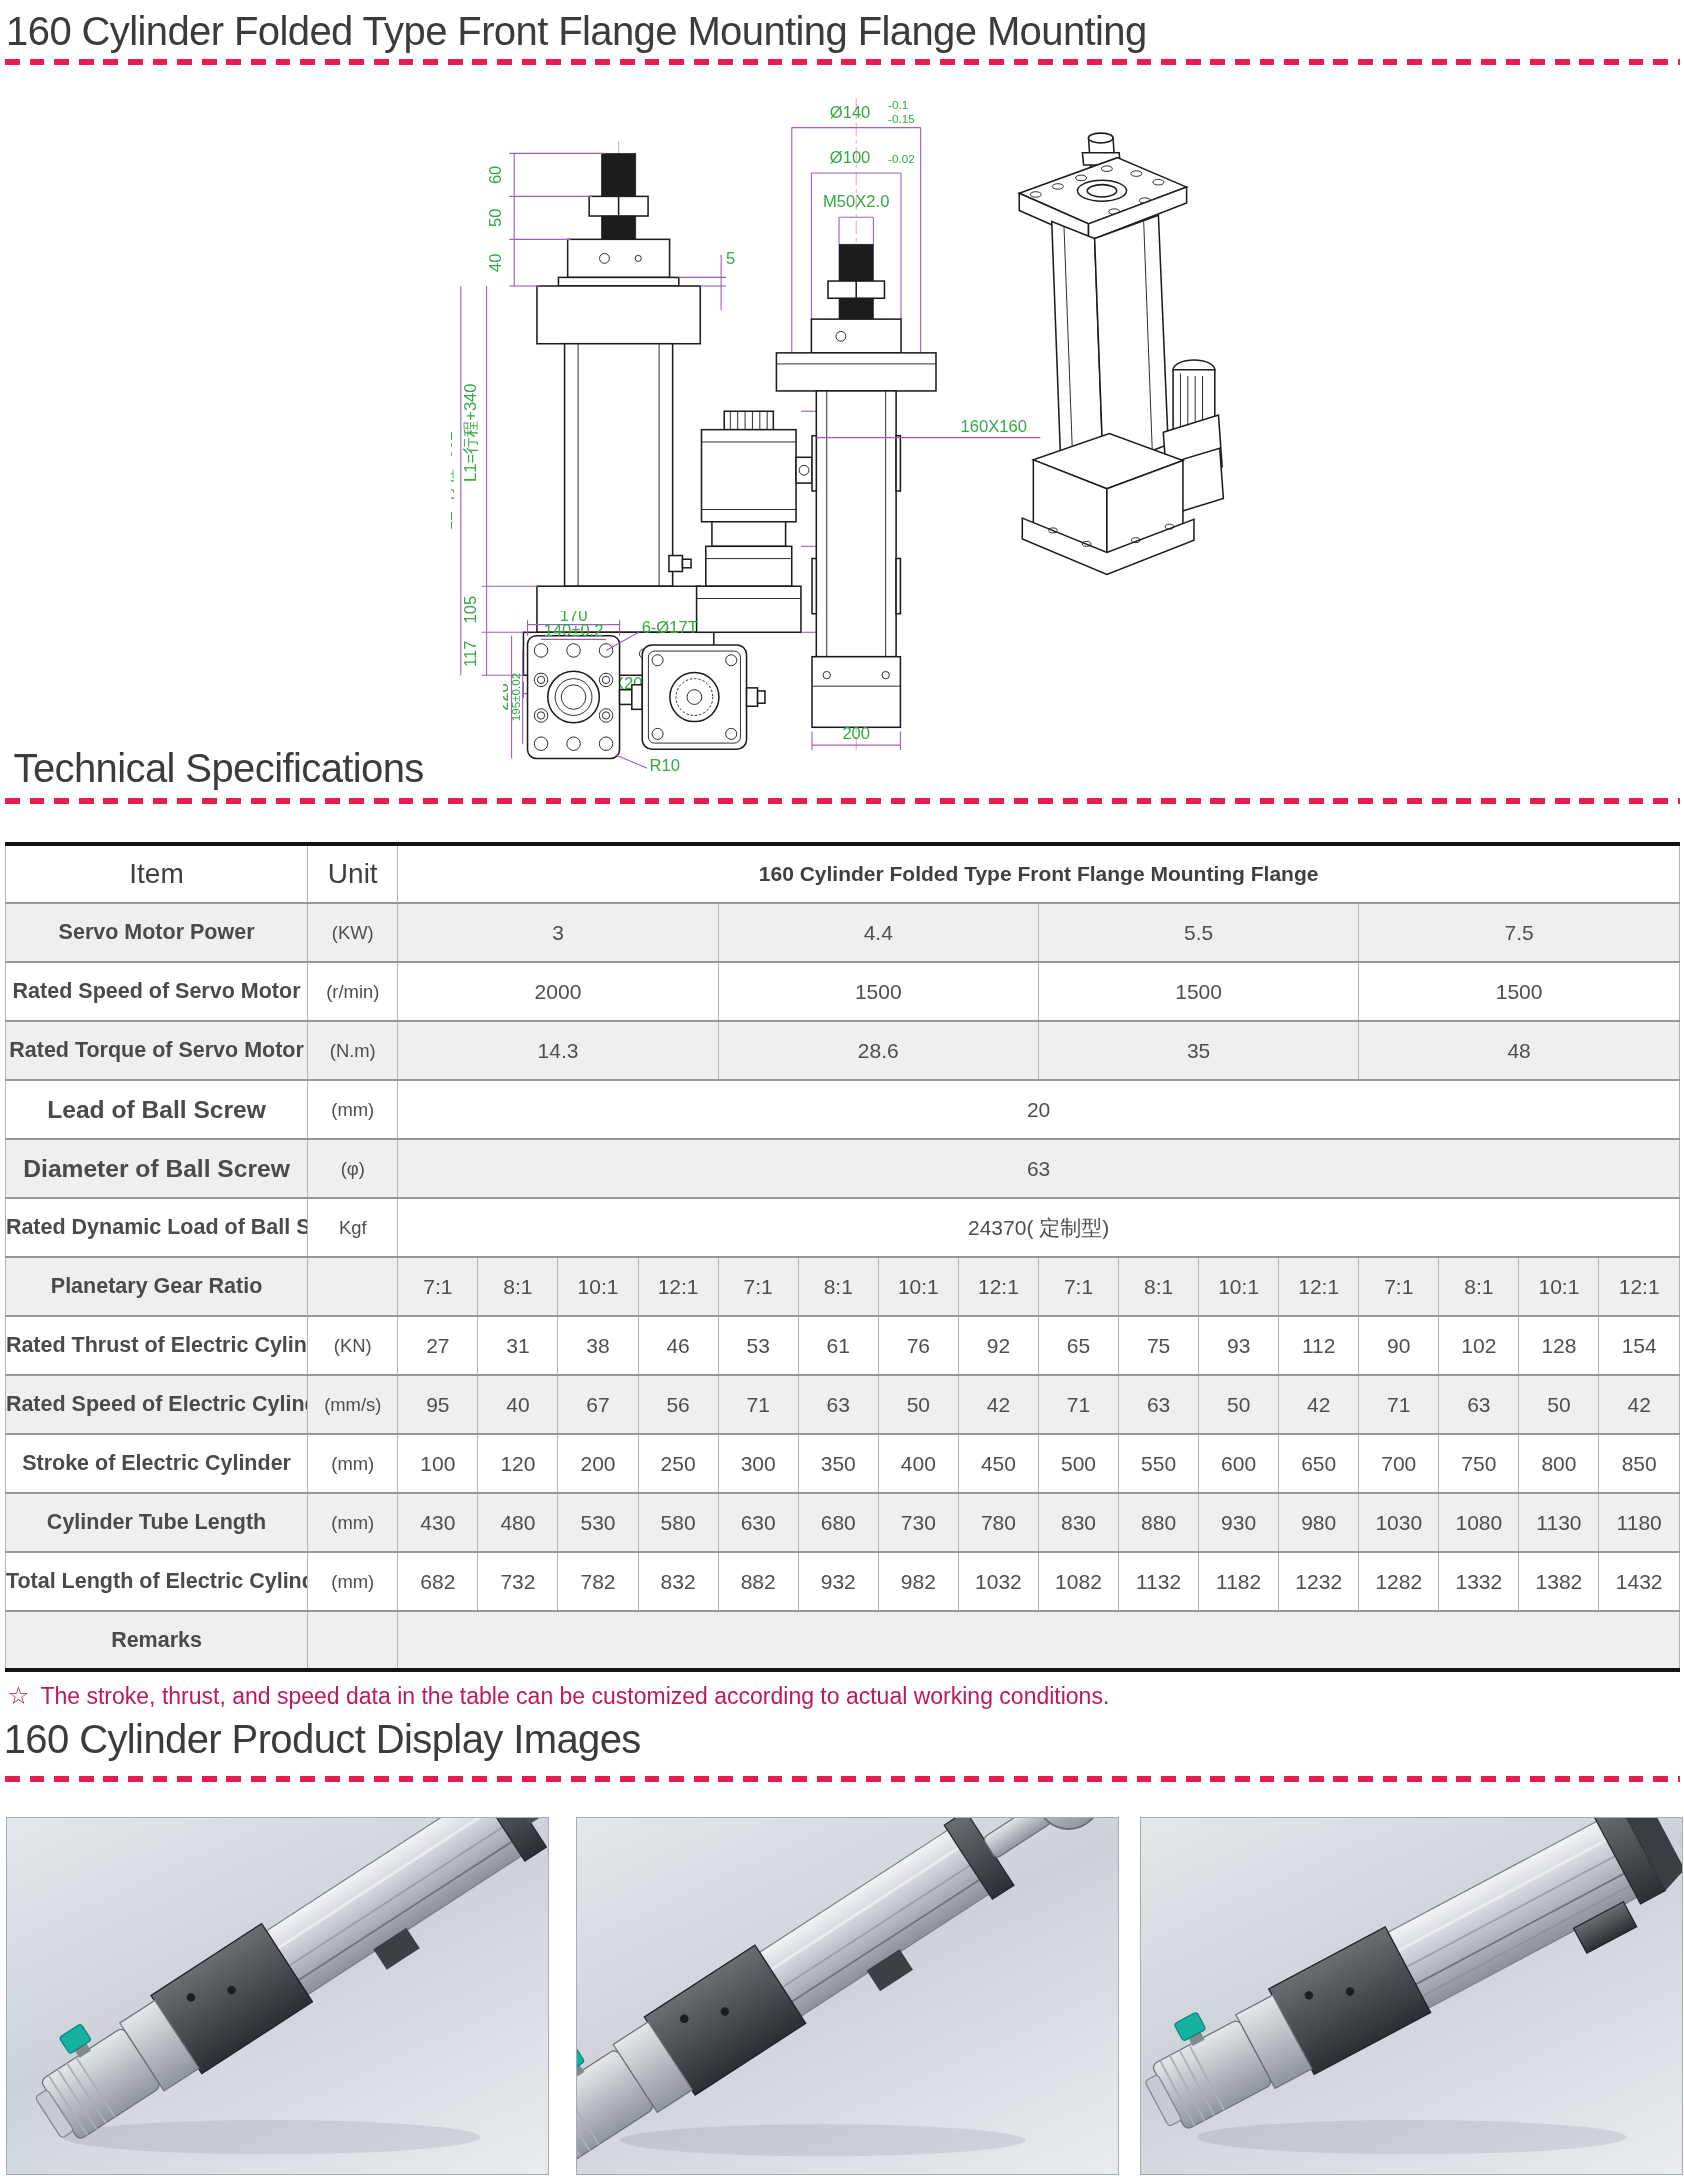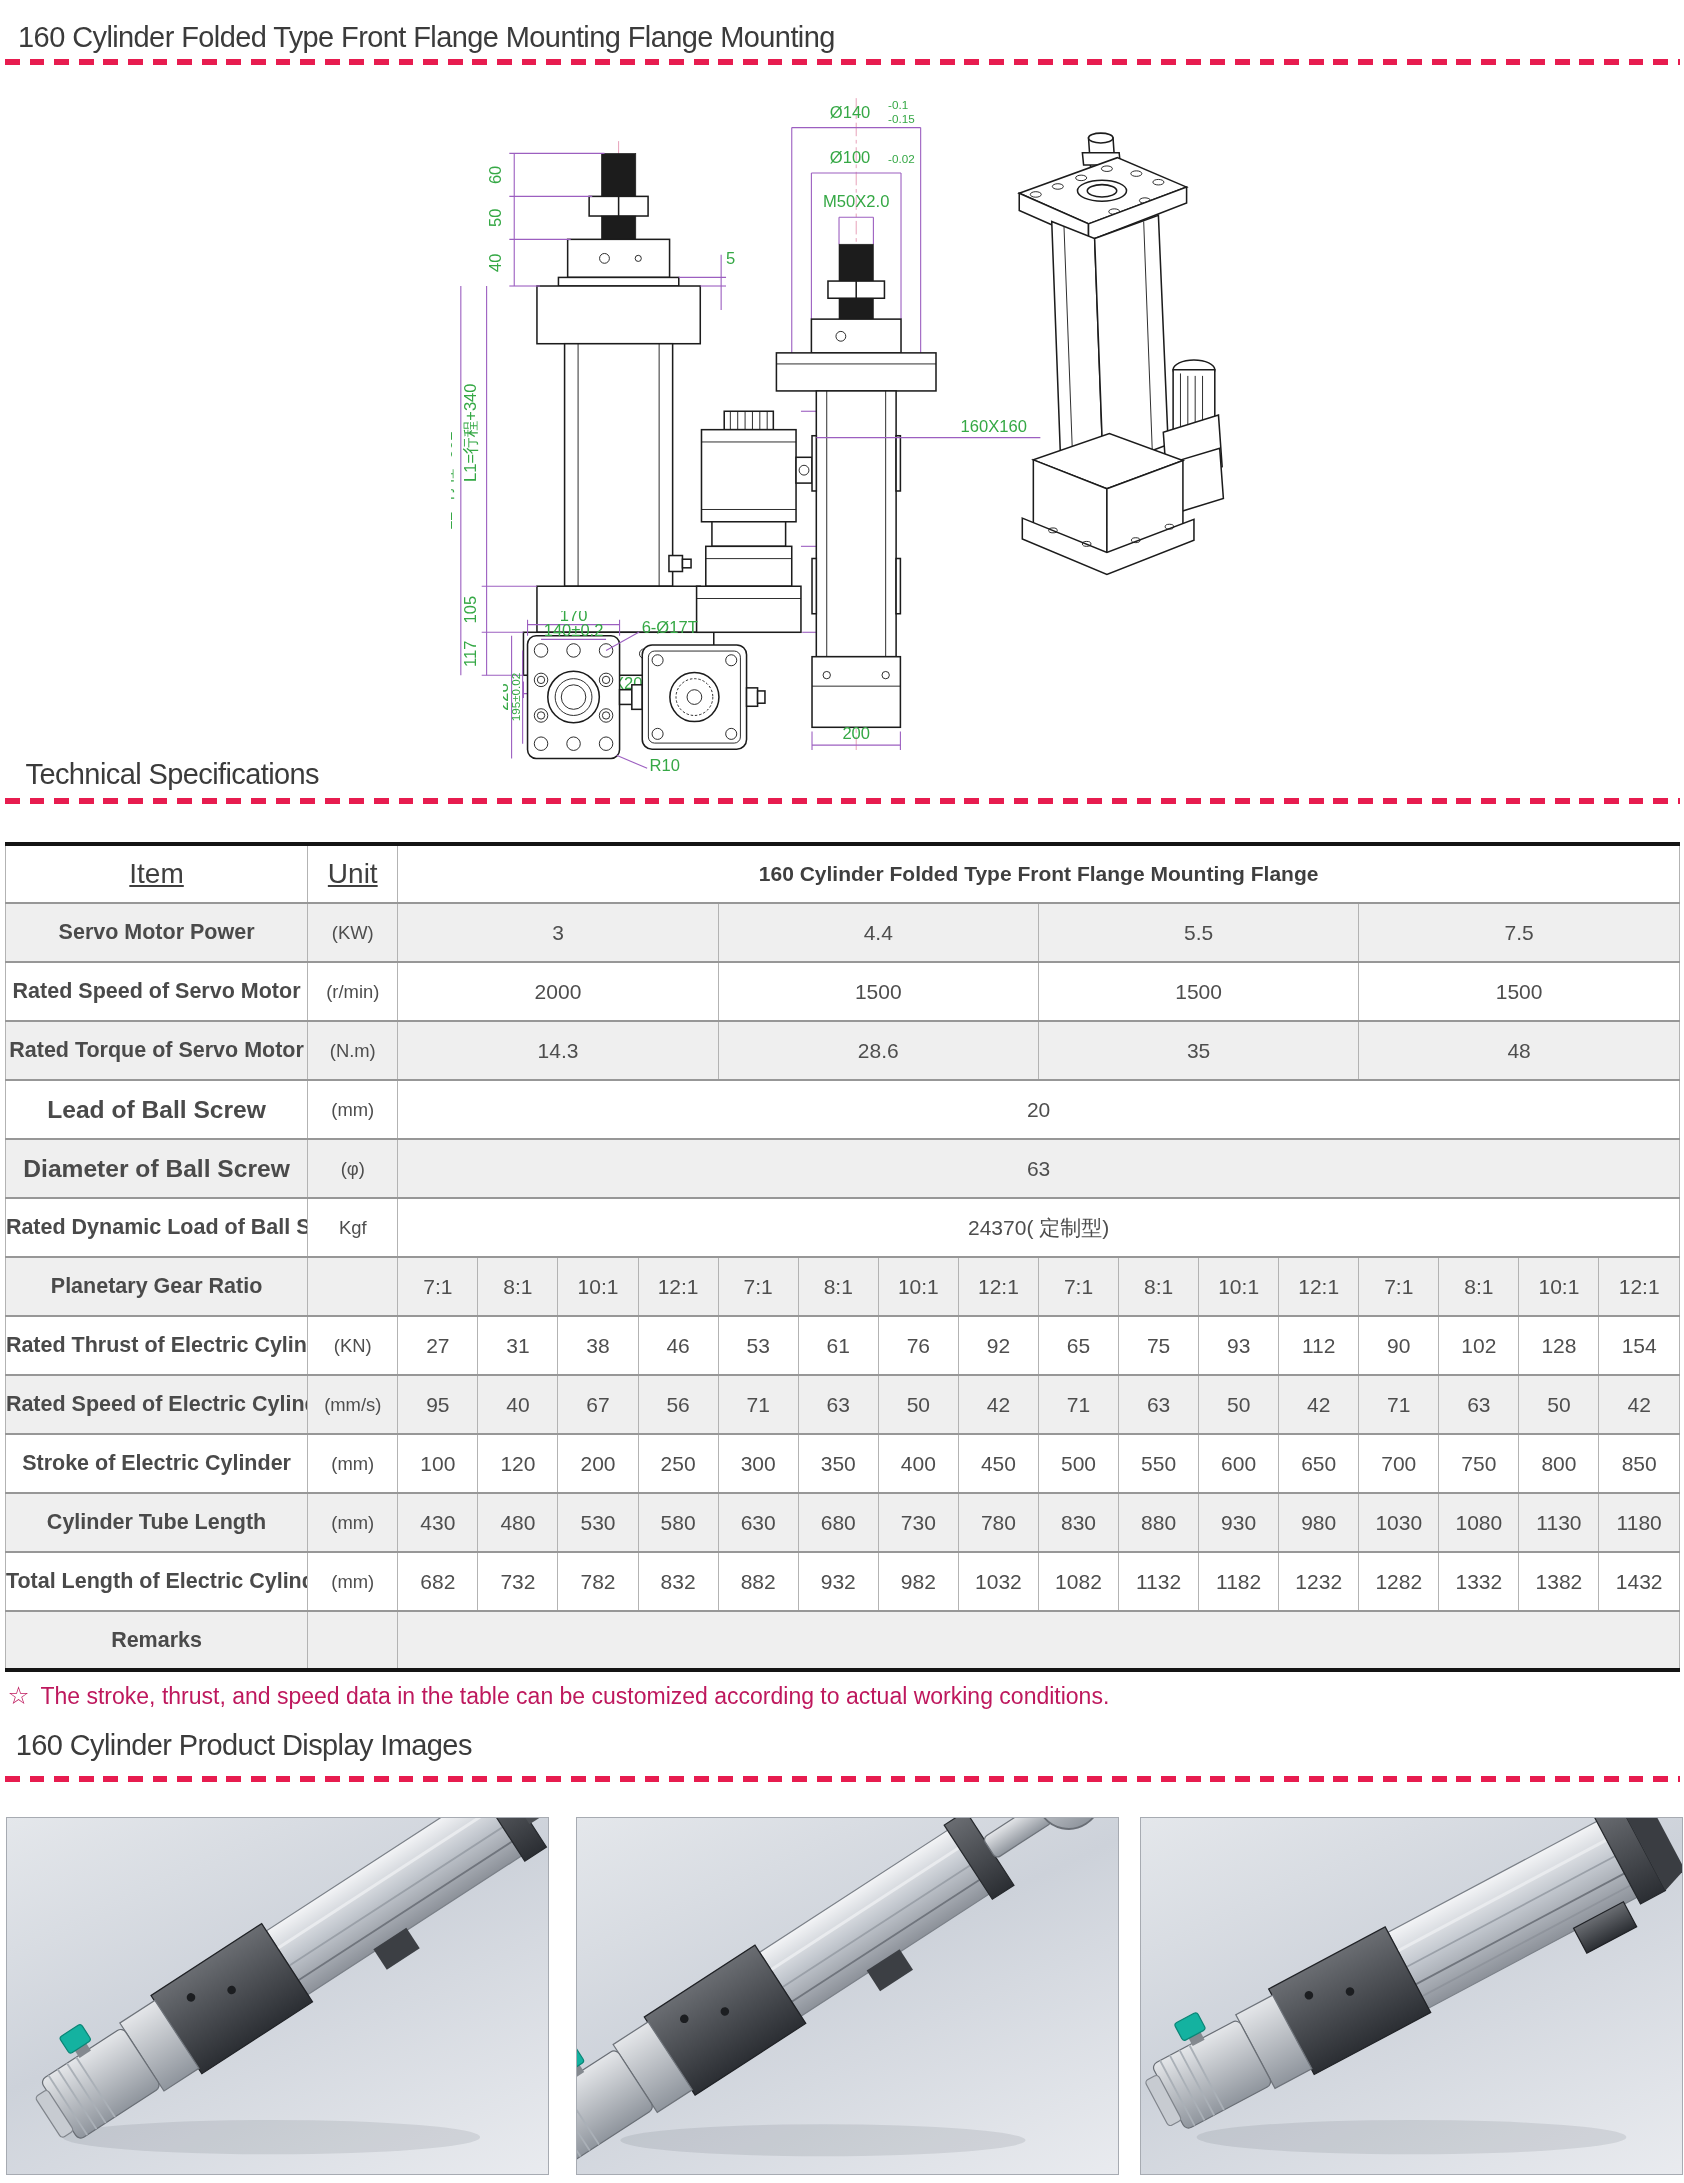--- a/index.html
+++ b/index.html
@@ -1,20 +1,20 @@
 <!DOCTYPE html>
 <html style="font-size:9.8px"><head>
 <meta charset="utf-8">
 <style>
   html,body{margin:0;padding:0;background:#fff;}
   body{font-family:"Liberation Sans", sans-serif;}
   .page{position:relative;width:1685px;height:2183px;background:#fff;overflow:hidden;}
 
   
-  .h1{position:absolute;margin:12px;font-weight:400;color:#3b3b3b;font-size:29px;letter-spacing:-0.6px;white-space:nowrap;}
+  .h1{position:absolute;margin:0;font-weight:400;color:#3b3b3b;font-size:40px;letter-spacing:-0.6px;white-space:nowrap;}
   .dash{position:absolute;left:4.9px;width:1675px;height:5.5px;
         background:repeating-linear-gradient(90deg,#e71c4f 0,#e71c4f 14.7px,transparent 14.7px,transparent 24.6px);}
 
   
   .view{position:absolute;}
   .ln{fill:none;stroke:#1c1c1c;stroke-width:2.5;}
   .lnf{fill:#fff;stroke:#1c1c1c;stroke-width:2.5;}
   .lnt{fill:none;stroke:#1c1c1c;stroke-width:1.5;}
   .blk{fill:#1c1c1c;stroke:#1c1c1c;stroke-width:1;}
   .cl{fill:none;stroke:#e59ab4;stroke-width:1.5;stroke-dasharray:22 6 6 6;}
@@ -26,21 +26,21 @@
   
   .specs{position:absolute;left:4.9px;top:842px;width:1675px;border-collapse:collapse;table-layout:fixed;
          border-top:4.9px solid #141414;border-bottom:4.9px solid #141414;
          border-left:1.2px solid #9a9a9a;border-right:1.2px solid #9a9a9a;}
   .specs tr{height:59px;}
   .specs tr:nth-child(even){background:#efefef;}
   .specs td{border-left:1.2px solid #b3b3b3;border-right:1.2px solid #b3b3b3;
             border-top:2.5px solid #979797;border-bottom:2.5px solid #979797;
             text-align:center;vertical-align:middle;padding:0;overflow:hidden;white-space:nowrap;
             font-size:21px;color:#4e4e4e;}
-  .specs .hdr{font-size:28px;color:#3f3f3f;font-weight:400;text-decoration:underline;}
+  .specs .hdr{font-size:28px;color:#3f3f3f;font-weight:400;}
   .specs .hdr-product{font-size:21px;color:#3f3f3f;font-weight:bold;}
   .specs .lbl{font-weight:700;font-size:21.5px;color:#4a4a4a;}
   .specs .lbl-big{font-size:24.6px;}
   .specs .unit{font-size:18.4px;}
   .specs .val{font-size:21px;}
 
   .footnote{position:absolute;left:7.4px;top:1681px;font-size:23px;color:#be185d;white-space:nowrap;}
   .footnote .star{font-size:24.6px;margin-right:11px;}
 
   

